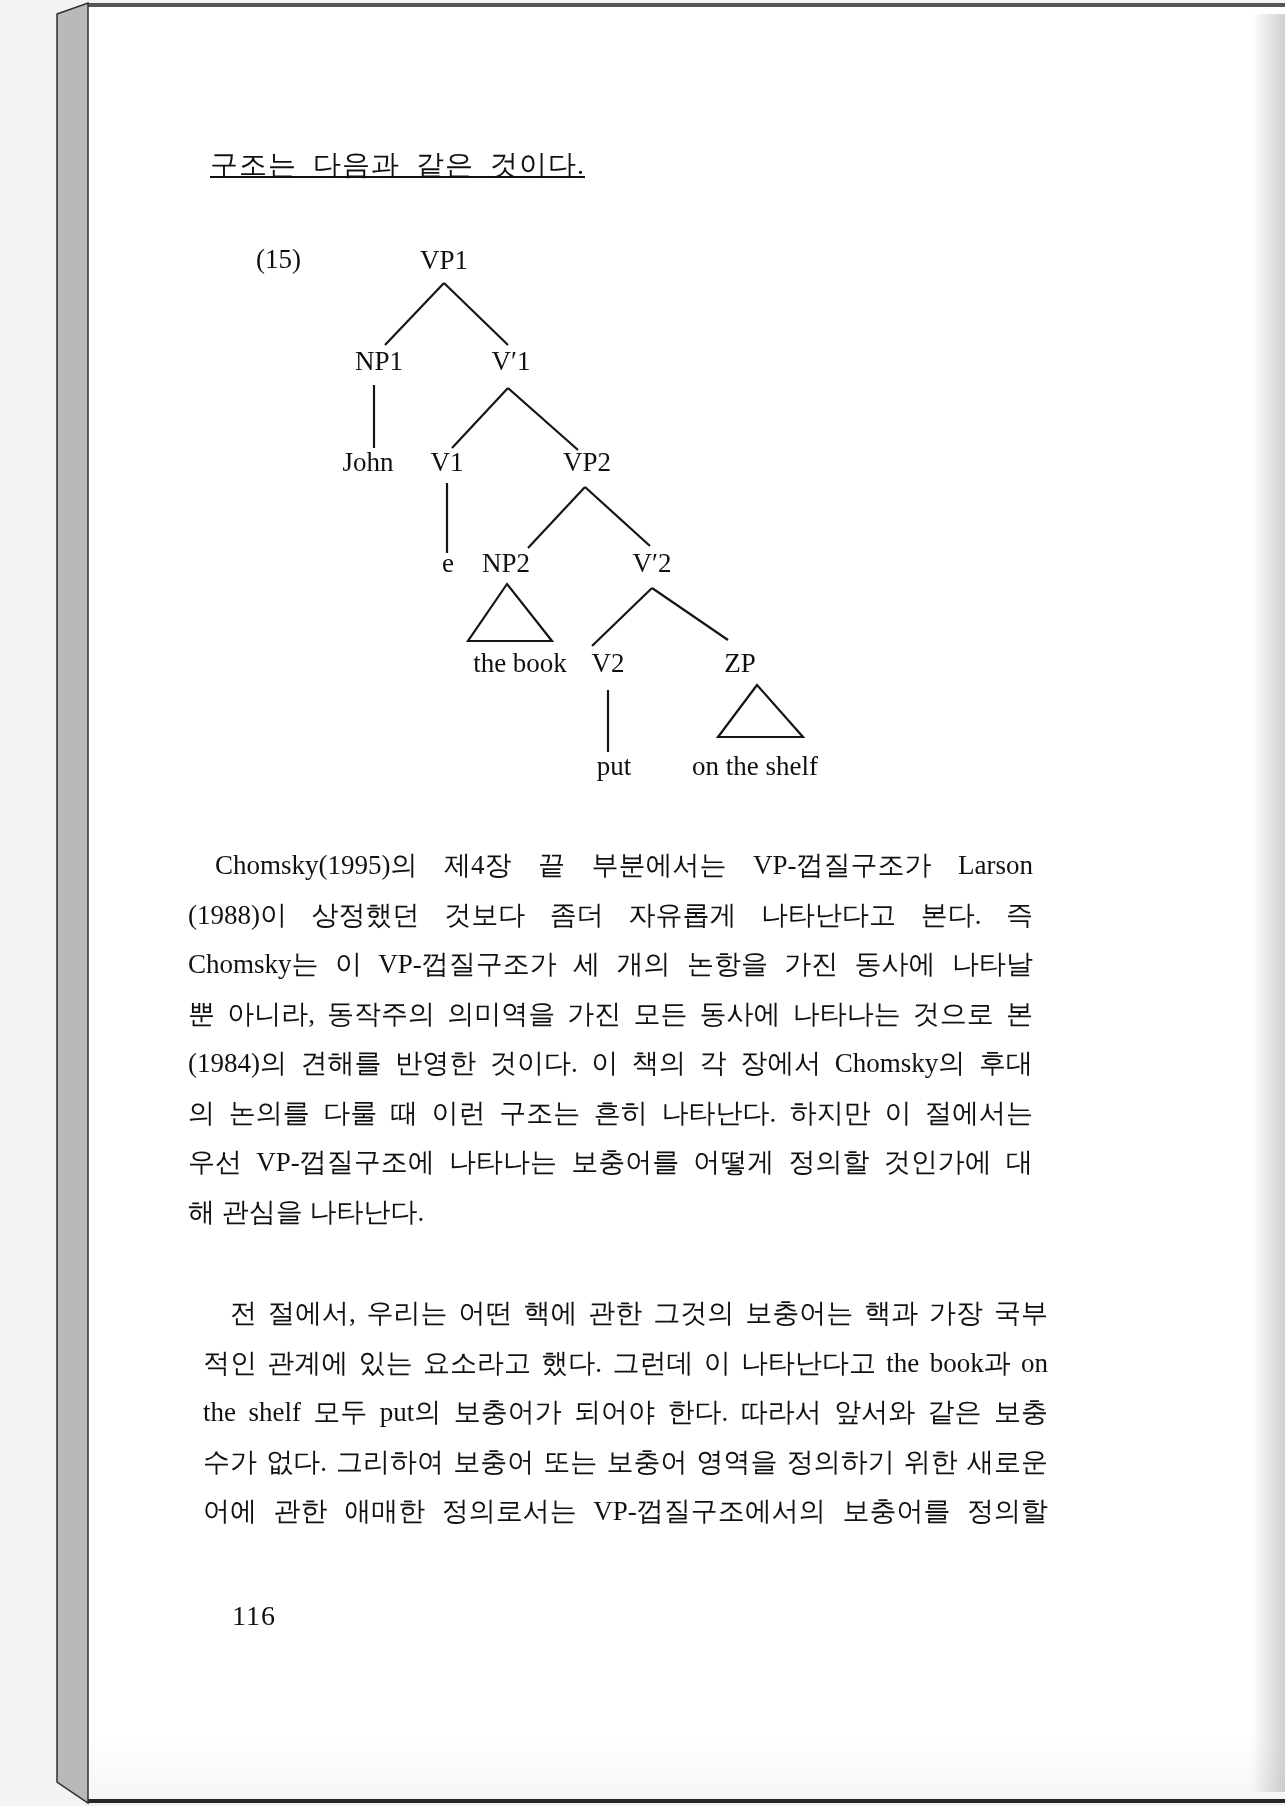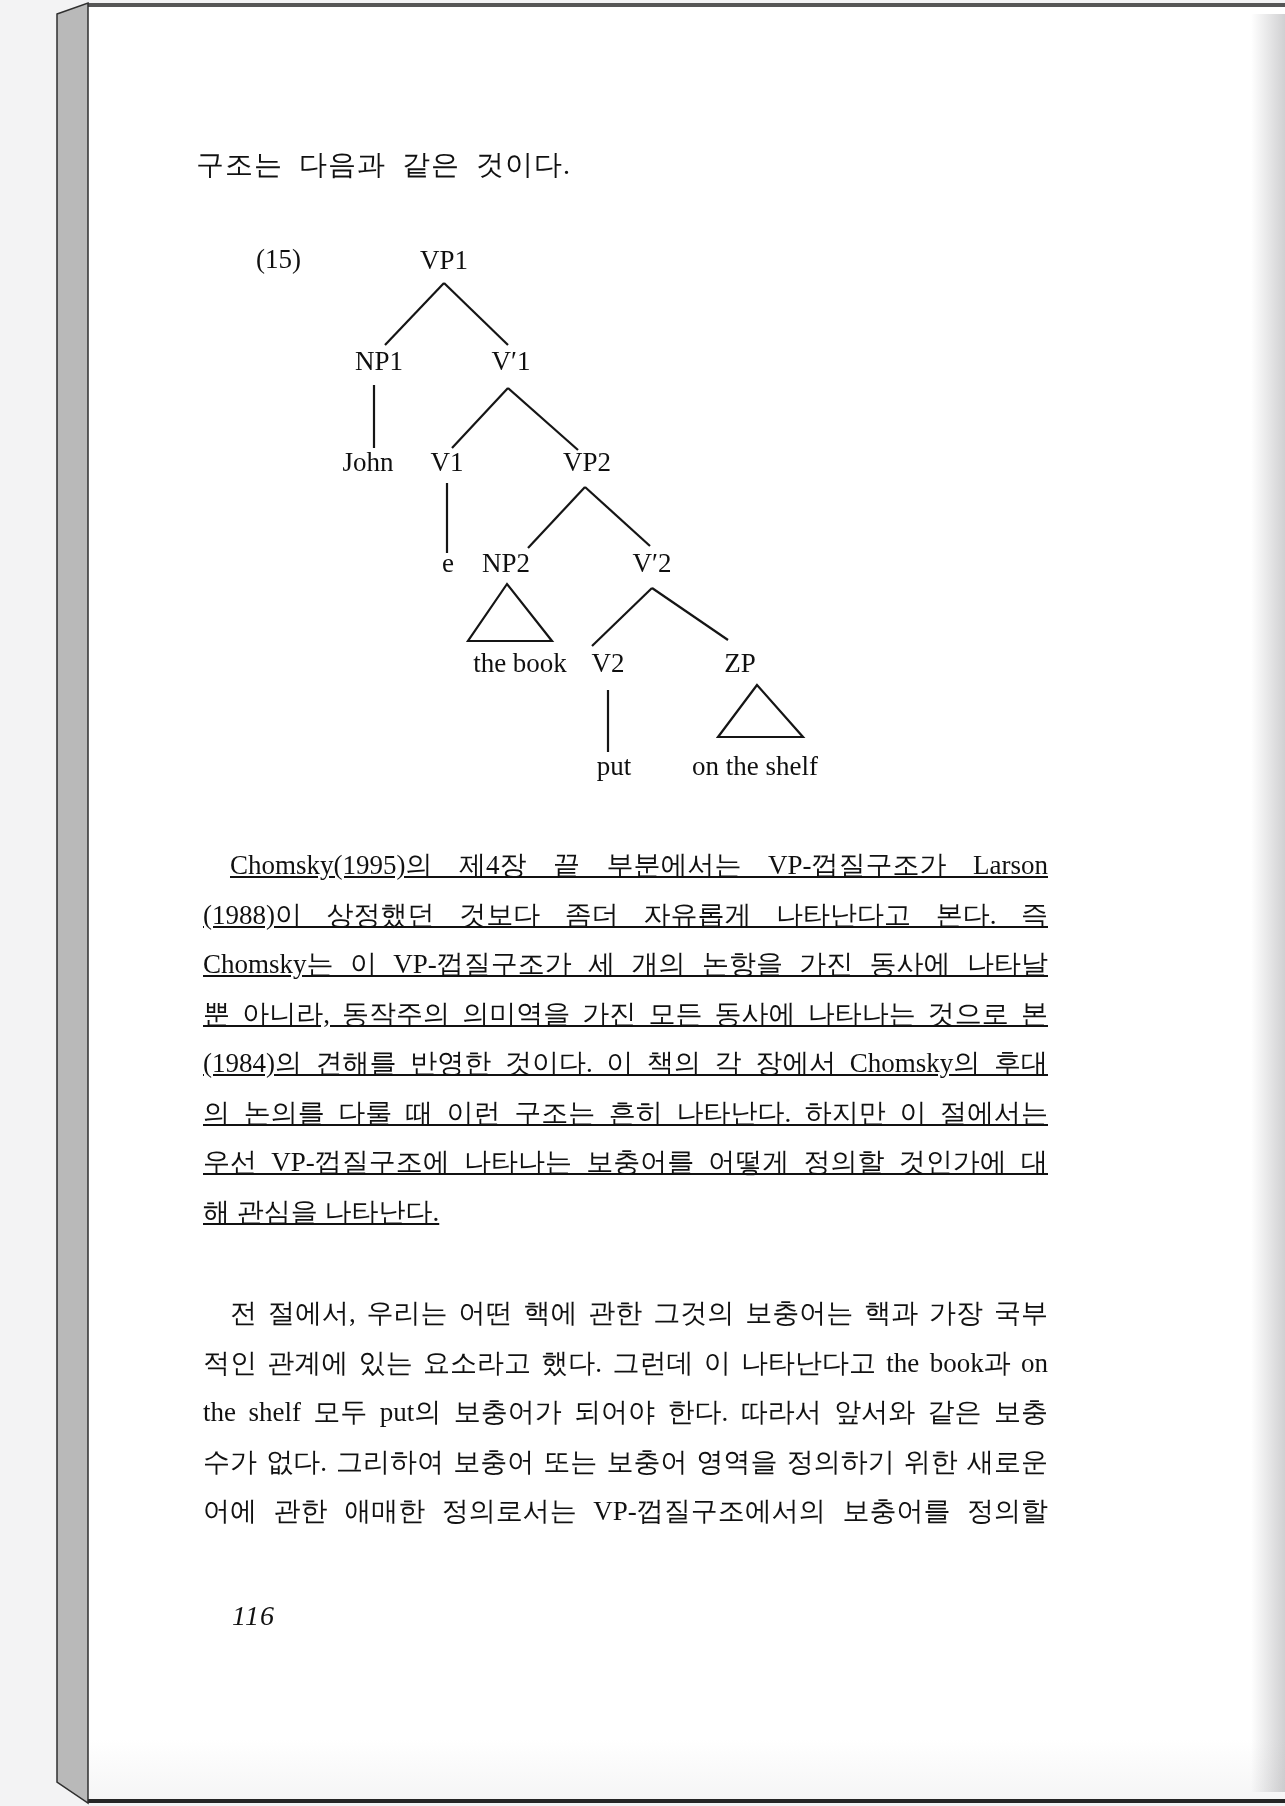--- a/index.html
+++ b/index.html
@@ -25,35 +25,36 @@
   .bottom-haze{
     position:absolute;left:88px;right:0;bottom:7px;height:60px;
     background:linear-gradient(to bottom, rgba(160,160,165,0) 0%, rgba(160,160,165,0.10) 100%);
   }
   svg.art{position:absolute;left:0;top:0;width:1285px;height:1806px;}
   .tree-label{
     font-family:"Liberation Serif","DejaVu Serif",serif;
     font-size:27px;fill:#101010;
   }
   .intro{
-    position:absolute;left:196px;top:146px;width:700px;
+    position:absolute;left:210px;top:146px;width:700px;
     font-size:28px;letter-spacing:1px;word-spacing:8px;
     white-space:nowrap;
+    text-decoration:underline;
   }
   .para{position:absolute;width:845px;font-size:27px;}
   .pline{
     height:49.5px;line-height:49.5px;
     text-align:justify;text-align-last:justify;
     white-space:normal;
   }
   .pline.indent{text-indent:27px;}
   .pline.lastline{text-align-last:left;}
   .page-num{
     position:absolute;left:232px;top:1600px;
-    font-size:28px;letter-spacing:1px;font-style:italic;
+    font-size:28px;letter-spacing:1px;
   }
 </style>
 </head>
 <body>
 
 <div class="stage">
 
   <div class="page">
     <div class="right-shadow"></div>
   </div>
@@ -93,21 +94,21 @@
     <text class="tree-label" x="652" y="572" text-anchor="middle">V′2</text>
     <text class="tree-label" x="520" y="672" text-anchor="middle">the book</text>
     <text class="tree-label" x="608" y="672" text-anchor="middle">V2</text>
     <text class="tree-label" x="740" y="672" text-anchor="middle">ZP</text>
     <text class="tree-label" x="614" y="775" text-anchor="middle">put</text>
     <text class="tree-label" x="755" y="775" text-anchor="middle">on the shelf</text>
   </svg>
 
   <div class="intro">구조는 다음과 같은 것이다.</div>
 
-  <div class="para" style="left:203px;top:841px;text-decoration:underline;">
+  <div class="para" style="left:188px;top:841px;">
     <div class="pline indent">Chomsky(1995)의  제4장  끝  부분에서는  VP-껍질구조가  Larson</div>
     <div class="pline">(1988)이  상정했던  것보다  좀더  자유롭게  나타난다고  본다.  즉</div>
     <div class="pline">Chomsky는  이  VP-껍질구조가  세  개의  논항을  가진  동사에  나타날</div>
     <div class="pline">뿐  아니라,  동작주의  의미역을  가진  모든  동사에  나타나는  것으로  본</div>
     <div class="pline">(1984)의  견해를  반영한  것이다.  이  책의  각  장에서  Chomsky의  후대</div>
     <div class="pline">의  논의를  다룰  때  이런  구조는  흔히  나타난다.  하지만  이  절에서는</div>
     <div class="pline">우선  VP-껍질구조에  나타나는  보충어를  어떻게  정의할  것인가에  대</div>
     <div class="pline lastline">해  관심을  나타난다.</div>
   </div>
 

